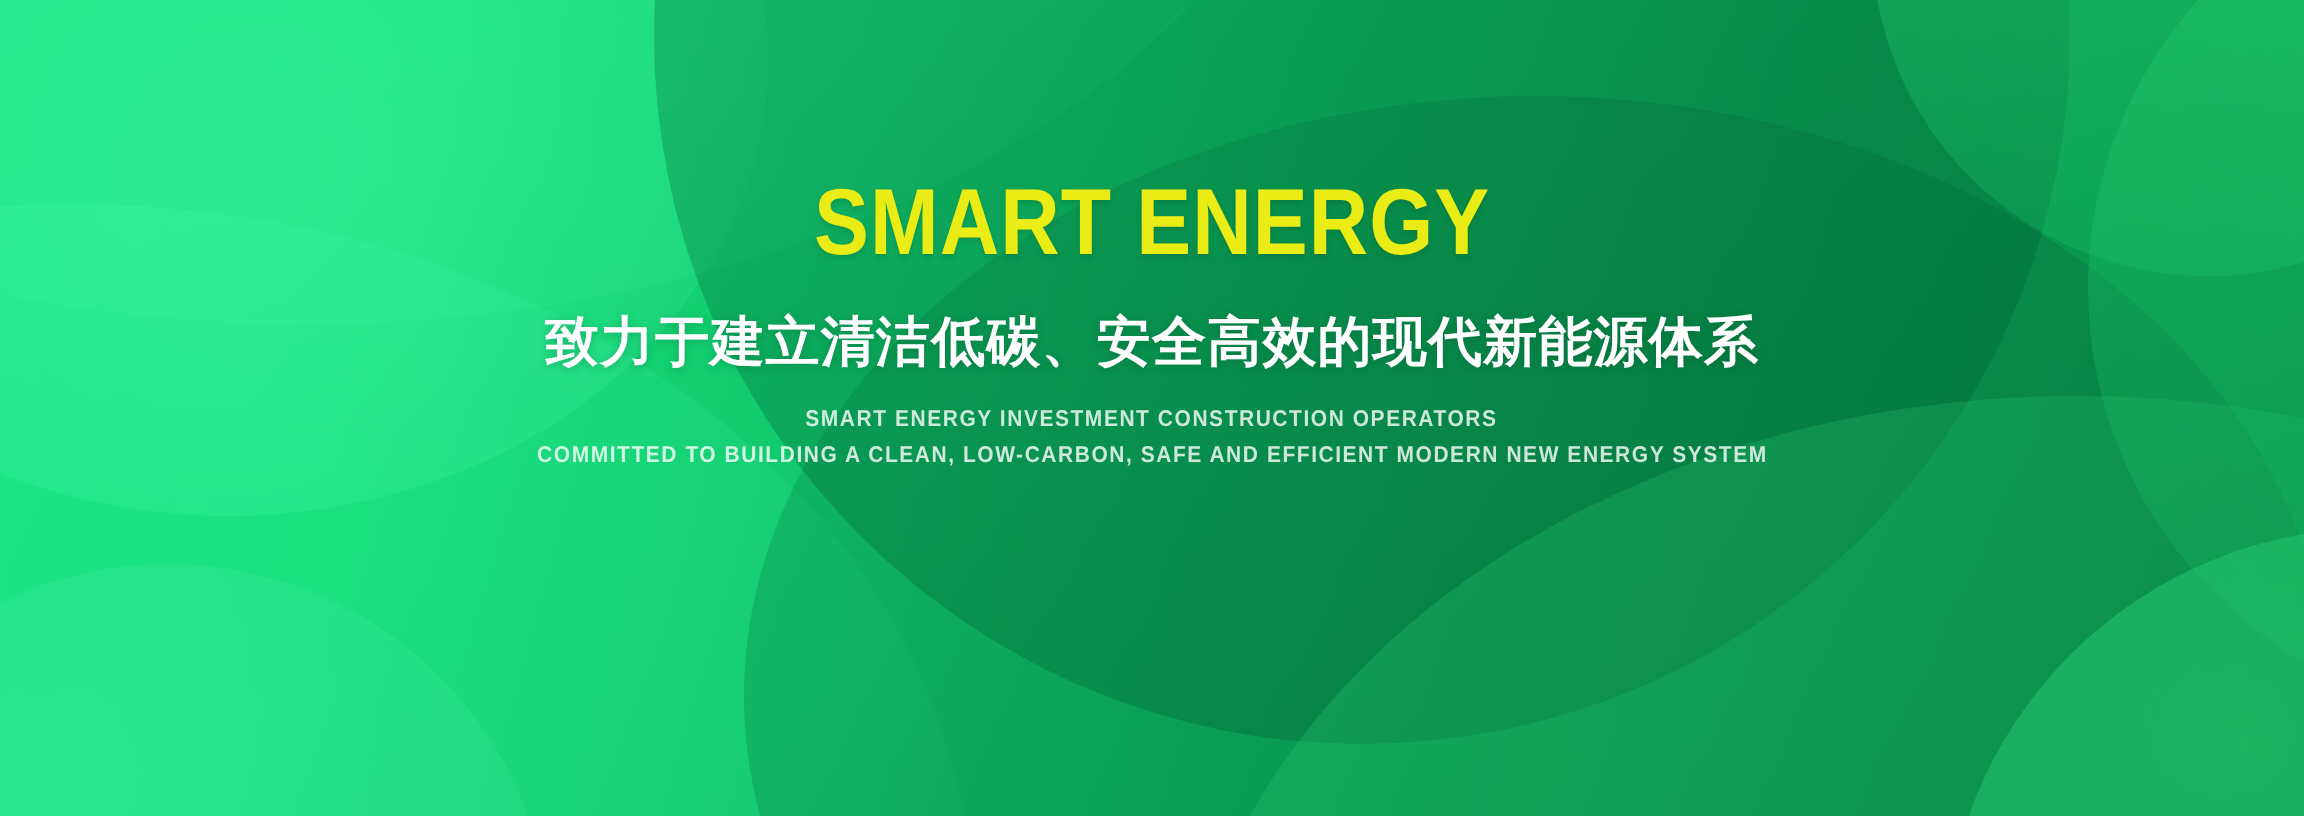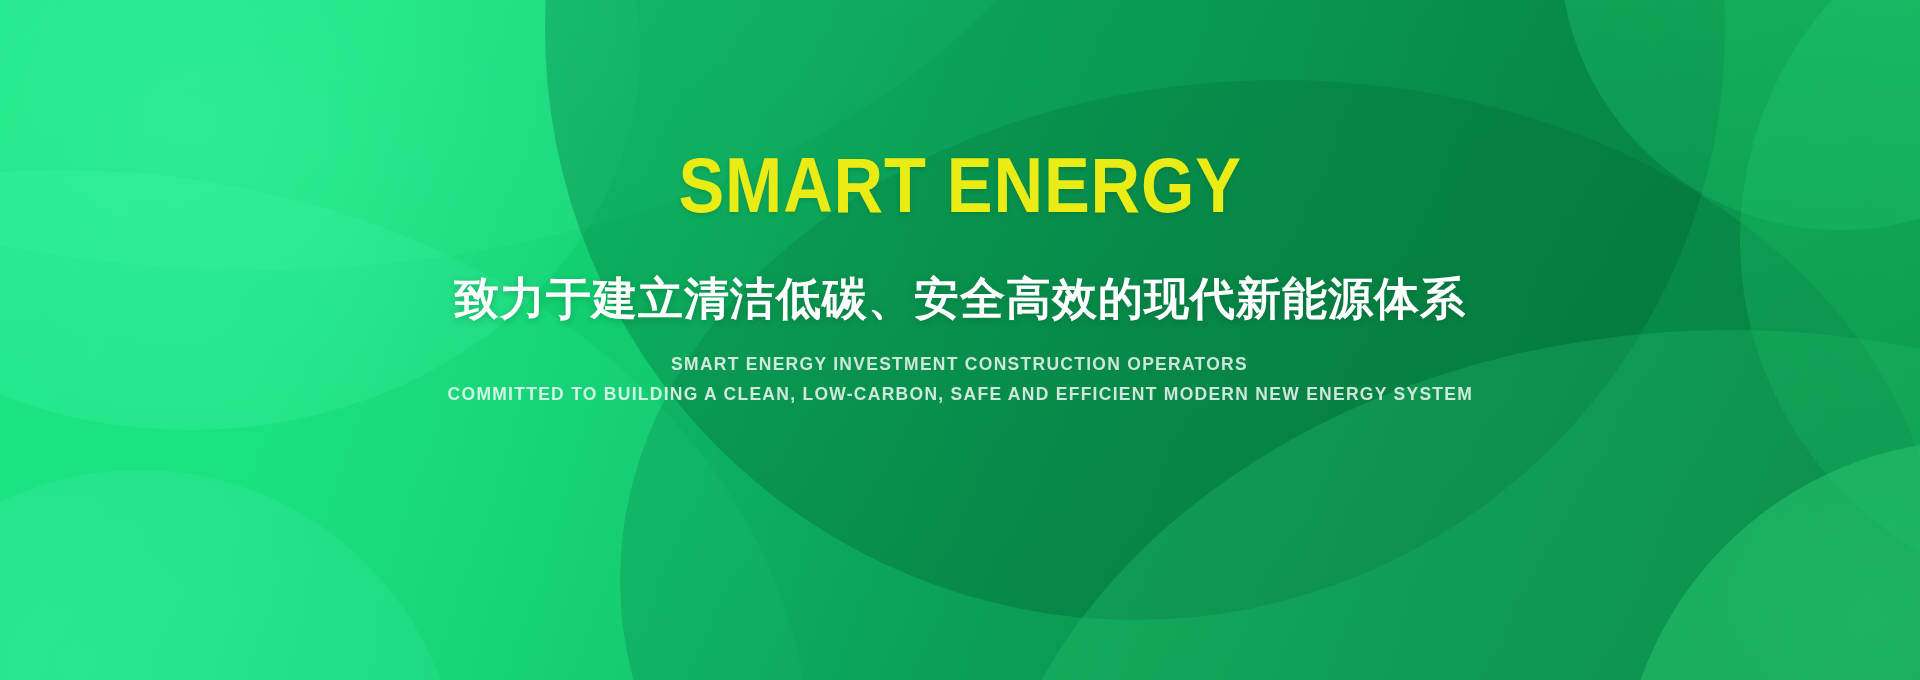--- a/index.html
+++ b/index.html
@@ -161,21 +161,21 @@
     font-weight: 700;
     font-size: 72px;
     line-height: 1.05;
     letter-spacing: 2px;
     color: #ffffff;
     white-space: nowrap;
     text-shadow: 0 3px 9px rgba(0,70,34,0.30);
   }
 
   .subhead-cn {
-    margin-top: 52px;
+    margin-top: 38px;
     font-family: "DejaVu Sans", "Liberation Sans", sans-serif;
     font-weight: 700;
     font-size: 45px;
     line-height: 1.1;
     letter-spacing: 1px;
     color: #ffffff;
     white-space: nowrap;
     text-shadow: 0 2px 7px rgba(0,70,34,0.28);
   }
 

